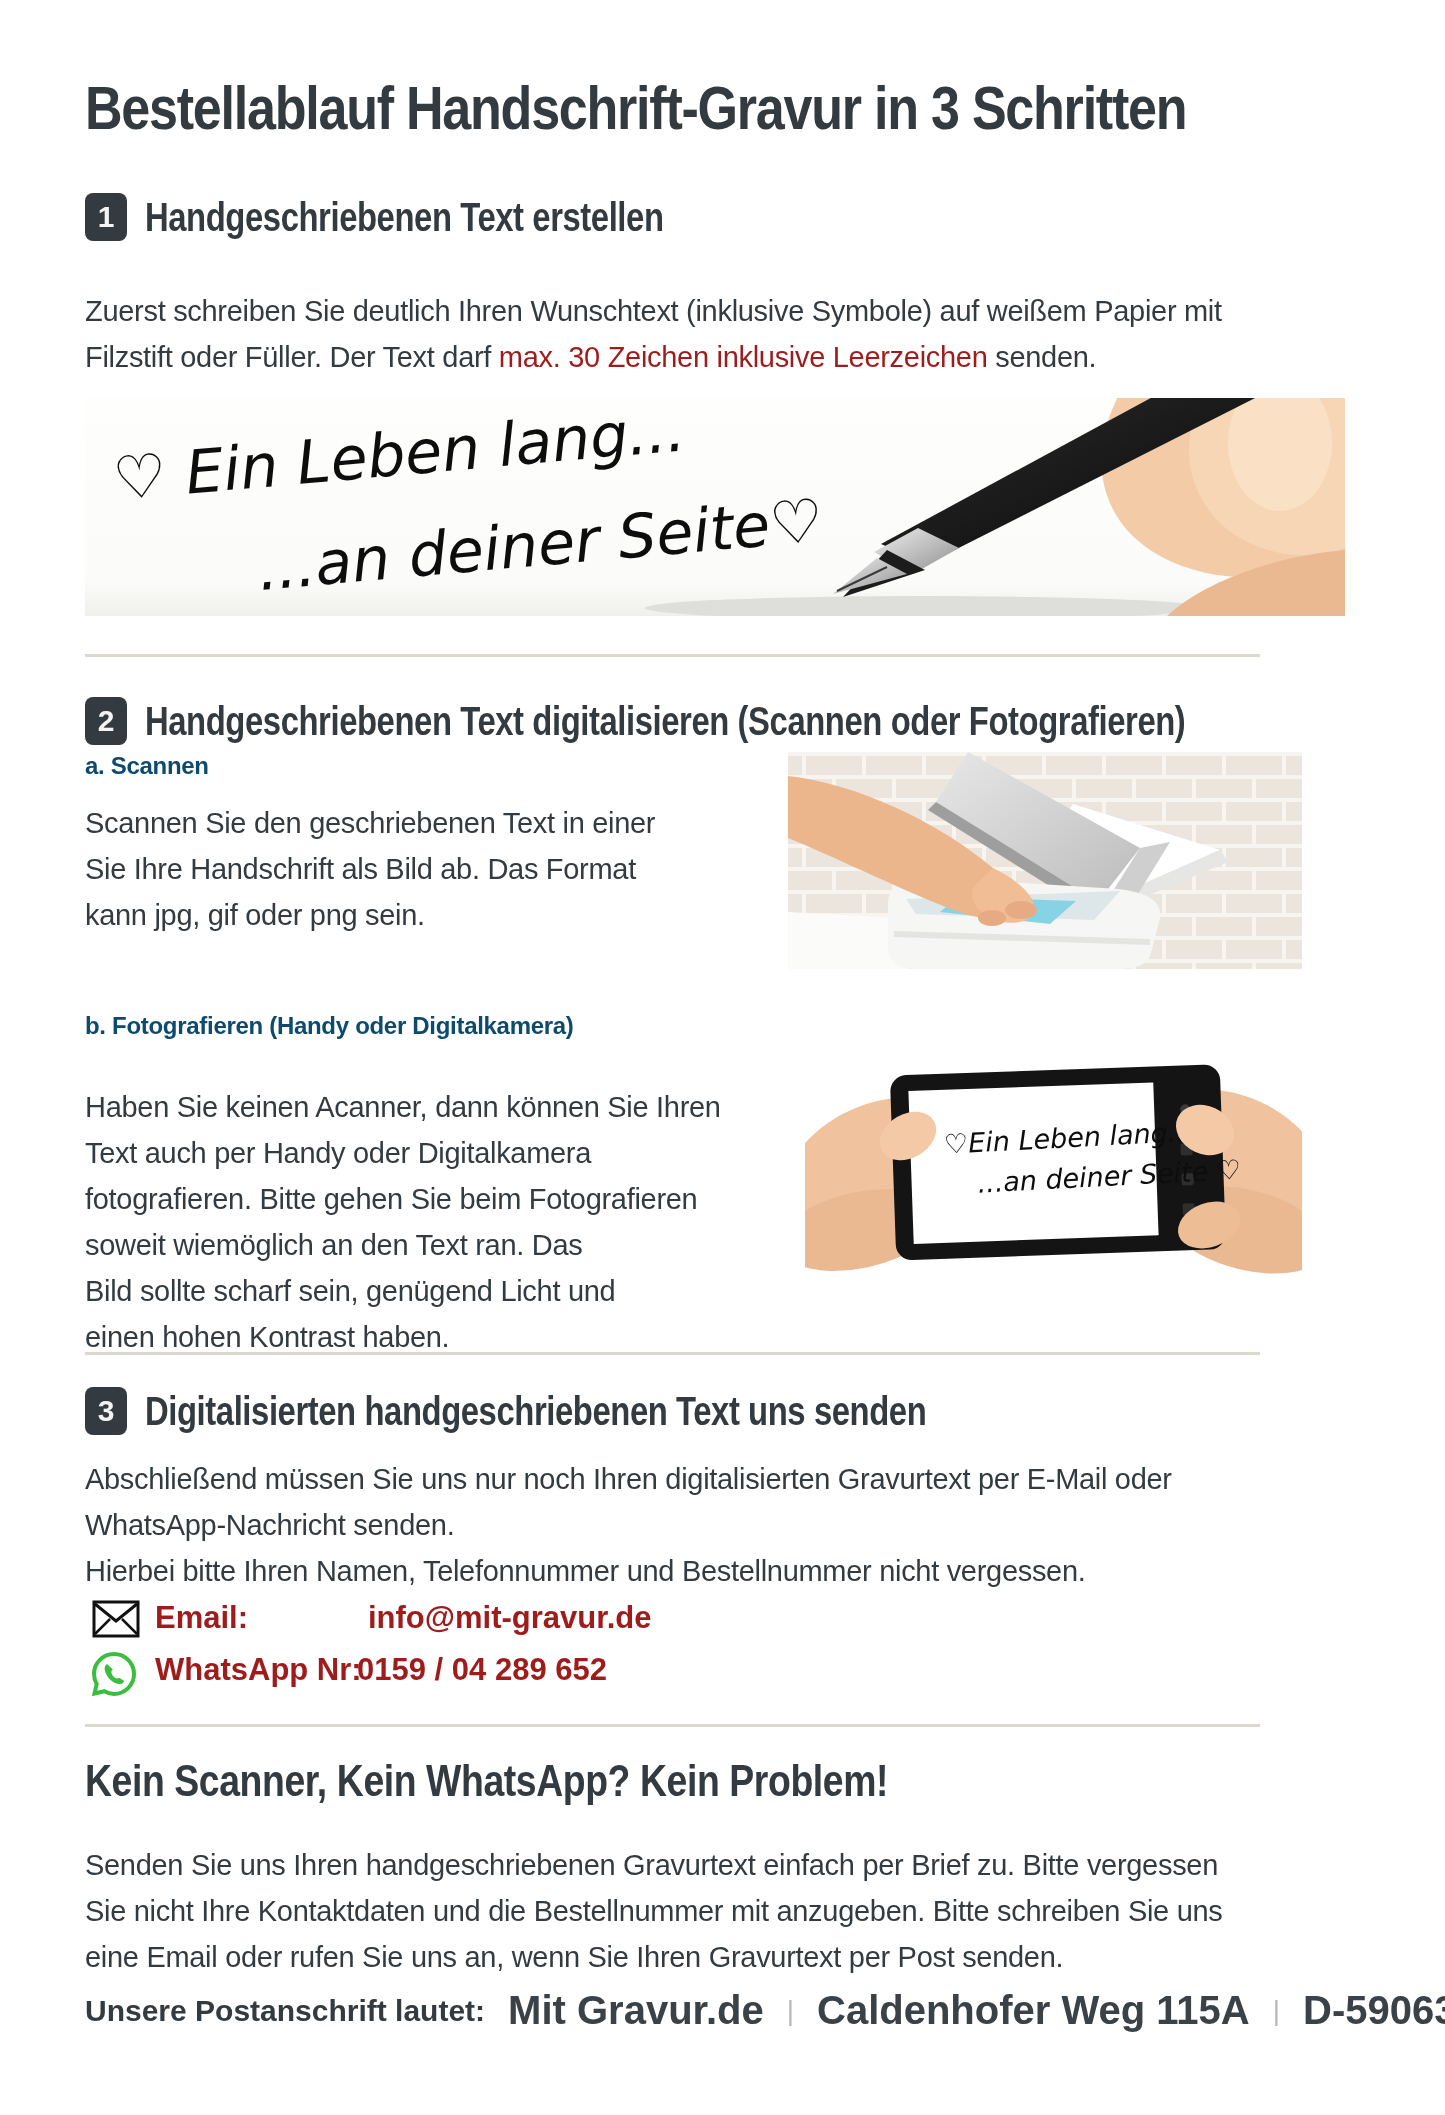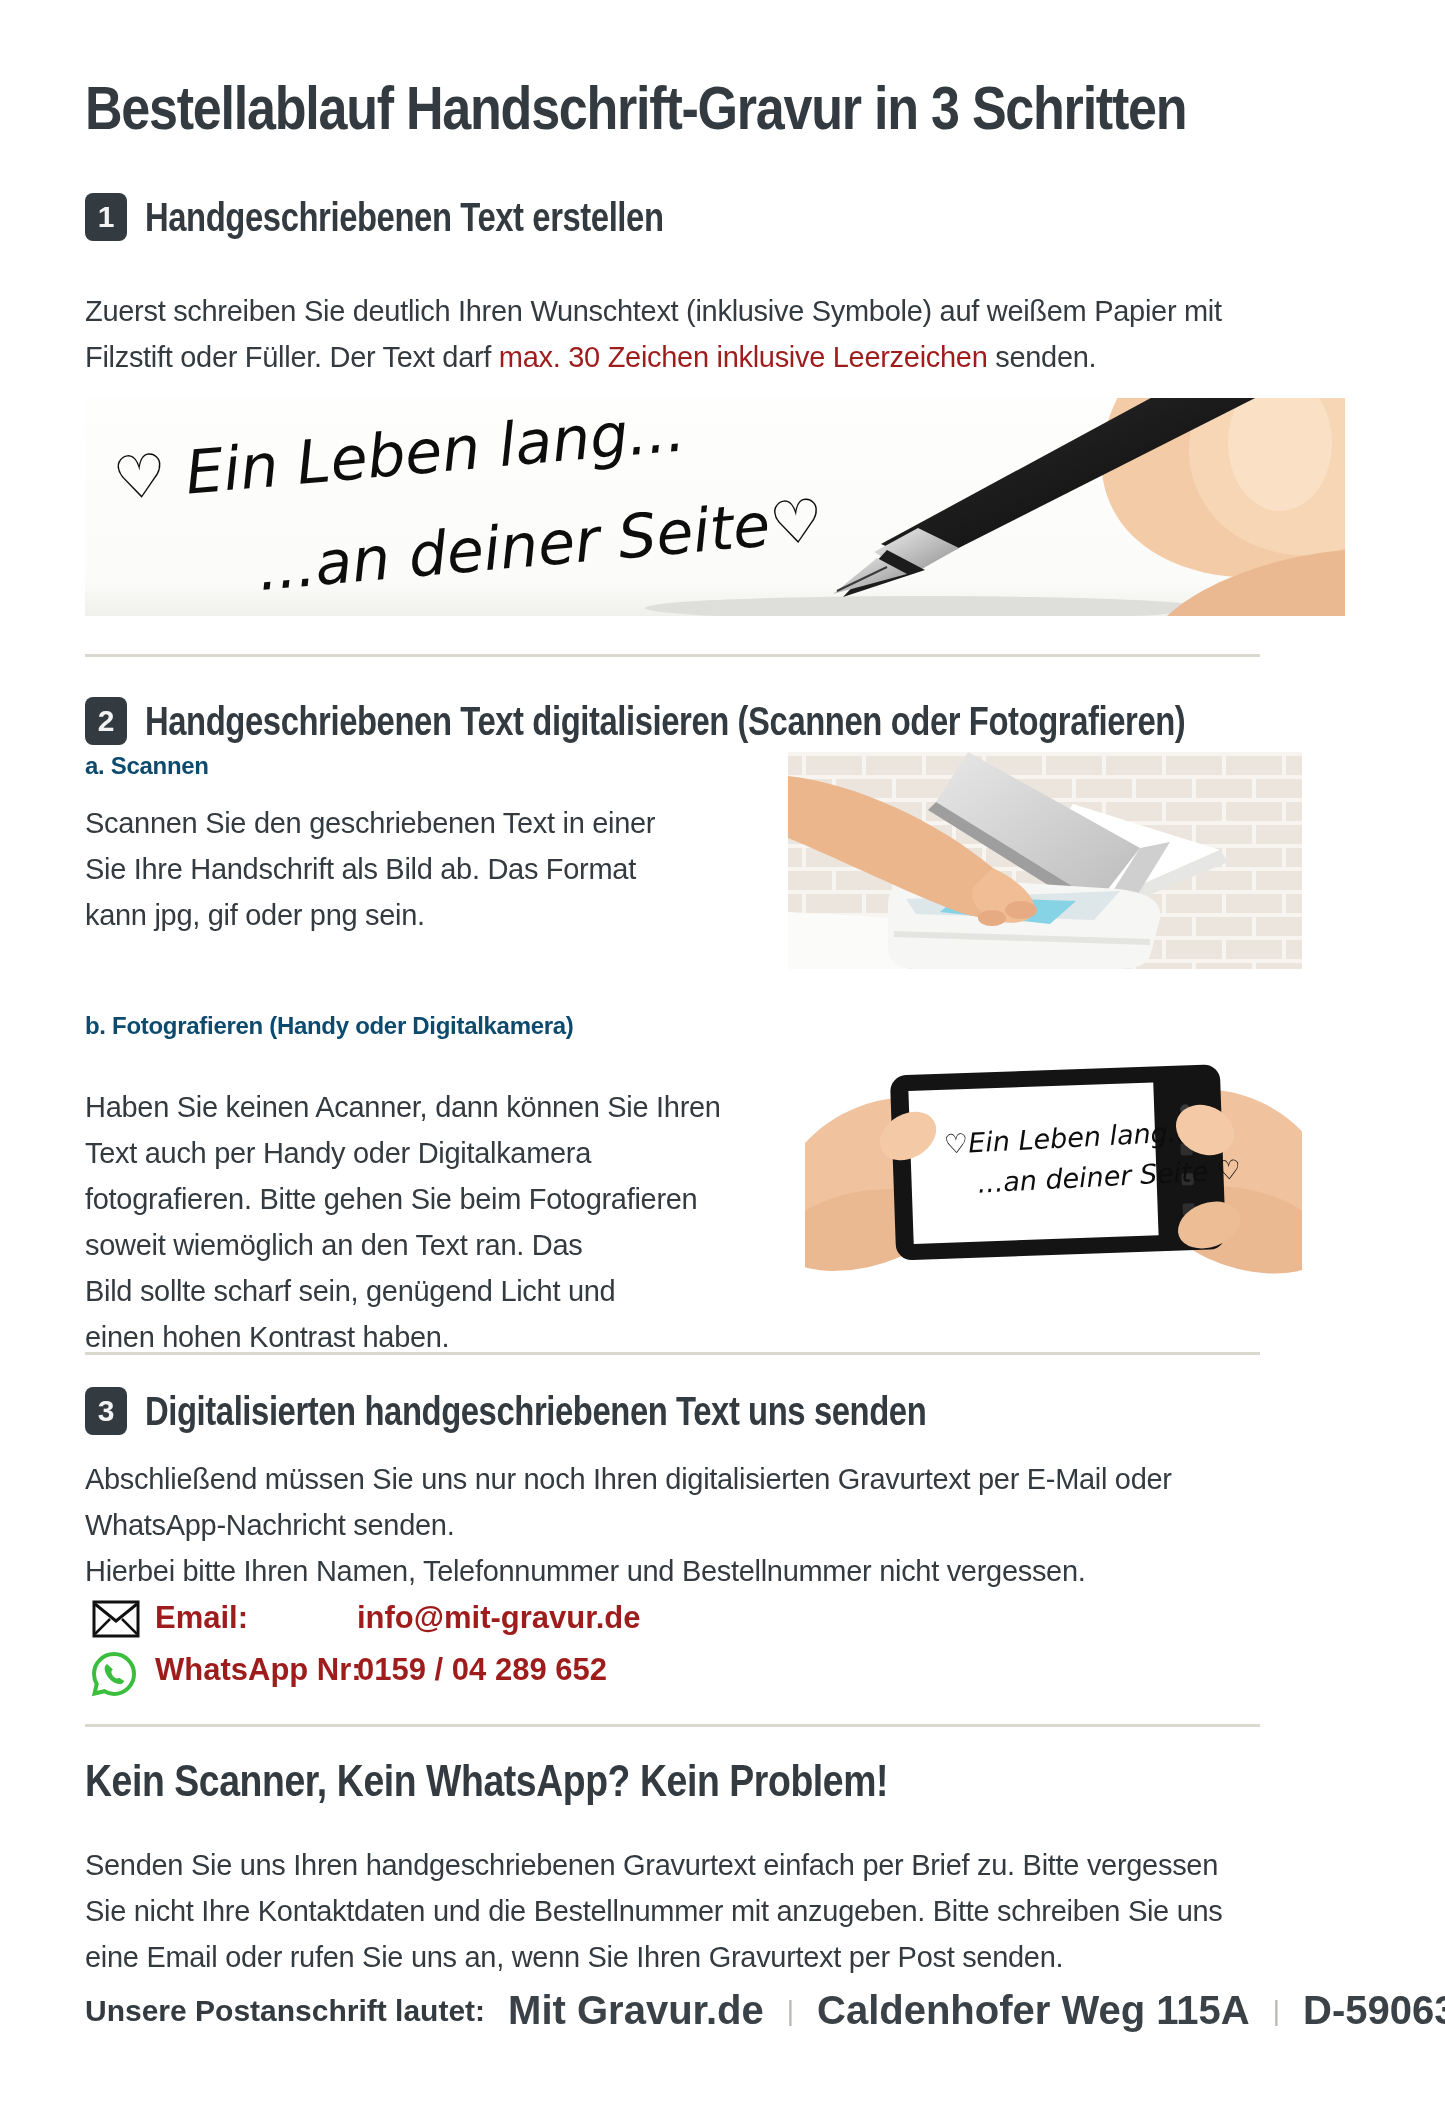--- a/index.html
+++ b/index.html
@@ -200,21 +200,21 @@
 
   <div class="abs" style="left:92px; top:1600px; width:48px; height:40px;">
     <svg viewBox="0 0 48 38">
       <rect x="2" y="2" width="44" height="34" fill="#ffffff" stroke="#111111" stroke-width="3"></rect>
       <polyline points="3,4 24,21 45,4" fill="none" stroke="#111111" stroke-width="3"></polyline>
       <line x1="3" y1="34" x2="18" y2="19" stroke="#111111" stroke-width="2.5"></line>
       <line x1="45" y1="34" x2="30" y2="19" stroke="#111111" stroke-width="2.5"></line>
     </svg>
   </div>
   <span class="abs contact-label" style="left:155px; top:1600px;">Email:</span>
-  <span class="abs contact-value" style="left:357px; top:1600px;">info@mit-gravur.de</span>
+  <span class="abs contact-value" style="left:368px; top:1600px;">info@mit-gravur.de</span>
 
   <div class="abs" style="left:90px; top:1650px; width:48px; height:48px;">
     <svg viewBox="0 0 48 48">
       <path d="M24 4 C13 4 4 13 4 24 C4 27.6 5 31 6.7 33.9 L4.5 43.5 L14.4 41.2 C17.3 42.9 20.5 43.9 24 43.9 C35 43.9 44 35 44 24 C44 13 35 4 24 4 Z" fill="none" stroke="#3bbd3e" stroke-width="4"></path>
       <path d="M17 14 c-1.6 1 -2.7 3 -2.3 5.4 c.6 3.8 3 8 6.2 10.9 c2.8 2.5 6.6 4.2 9.5 3.7 c1.9-.3 3.3-1.5 3.8-3.1 l-5-3.2 c-1.2 1-2.9 1-4.6-.3 c-1.8-1.4-3.1-3.2-3.2-4.9 c-.1-1.2.5-2.3 1.5-2.9 Z" fill="#3bbd3e"></path>
     </svg>
   </div>
   <span class="abs contact-label" style="left:155px; top:1652px;">WhatsApp Nr:</span>
   <span class="abs contact-value" style="left:357px; top:1652px;">0159 / 04 289 652</span>
 

